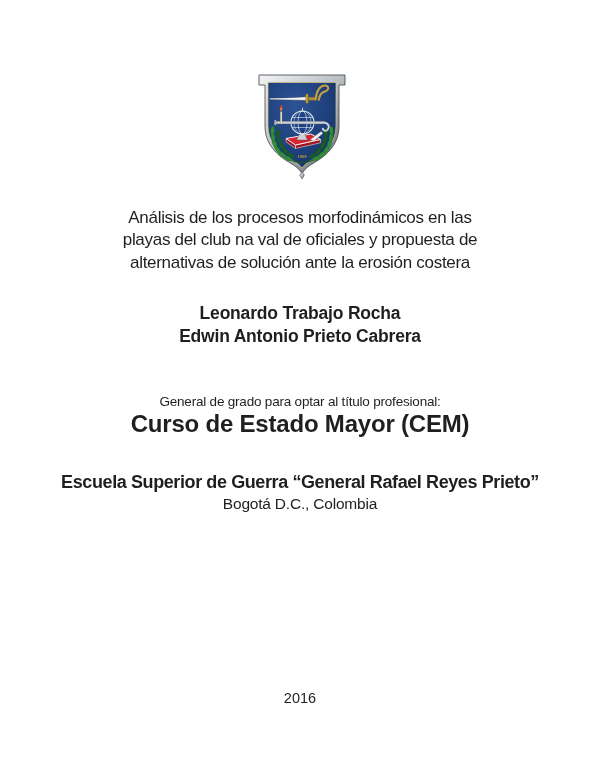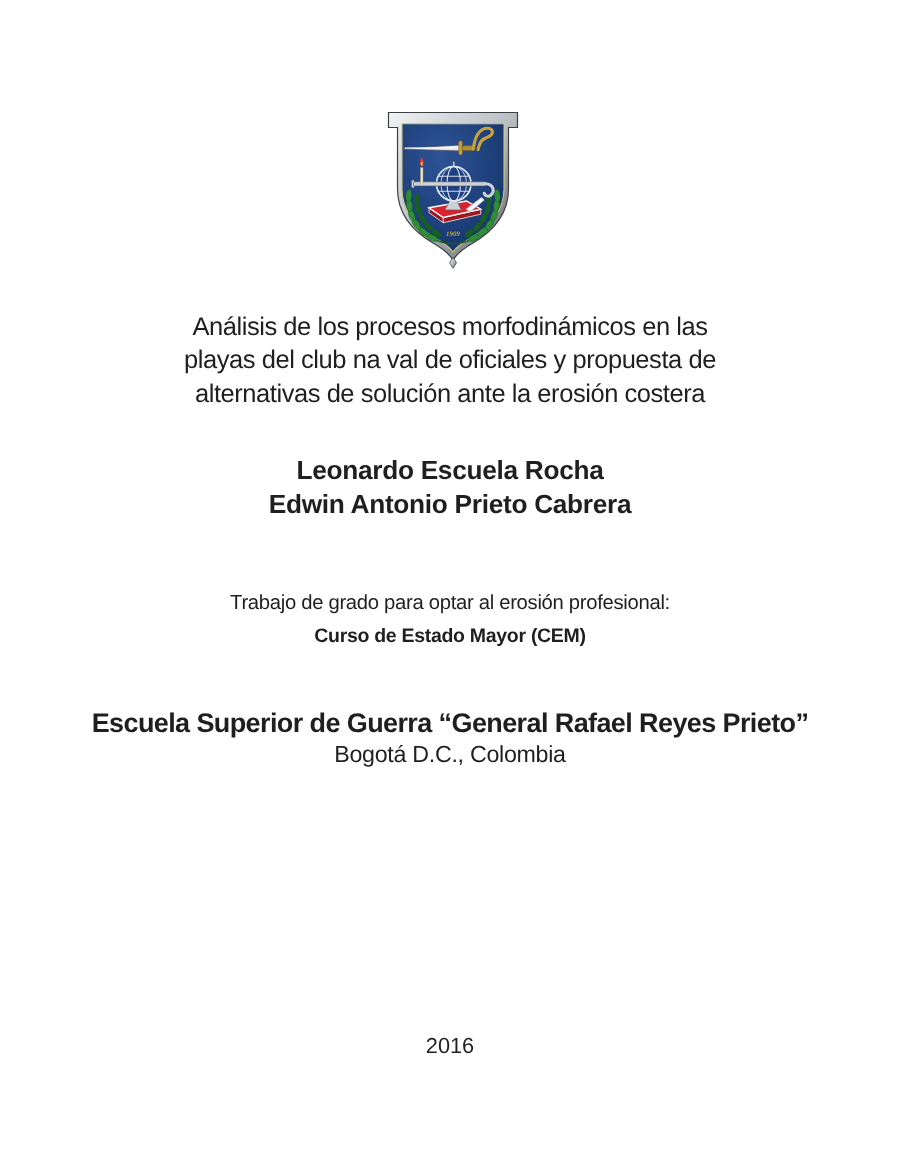--- a/index.html
+++ b/index.html
@@ -16,21 +16,21 @@
     background:var(--page-bg);color:var(--text-color);
     font-family:"Liberation Sans",sans-serif;
   }
   .crest{position:absolute;top:71px;left:255px;width:94px;height:108px;}
   .txt{position:absolute;left:0;right:0;text-align:center;}
   .title{top:207px;font-size:17px;line-height:22.4px;letter-spacing:-0.3px;}
   .title div{white-space:nowrap;}
   .authors{top:302px;font-size:17.5px;line-height:23.3px;font-weight:bold;letter-spacing:-0.2px;}
   .authors div{white-space:nowrap;}
   .degree-intro{top:393px;font-size:13.5px;line-height:18px;letter-spacing:-0.2px;}
-  .degree-program{top:412px;font-size:13px;line-height:23px;font-weight:bold;letter-spacing:-0.2px;}
+  .degree-program{top:412px;font-size:24px;line-height:23px;font-weight:bold;letter-spacing:-0.2px;}
   .inst-name{top:472px;font-size:18px;line-height:21px;font-weight:bold;letter-spacing:-0.4px;white-space:nowrap;}
   .inst-loc{top:493px;font-size:15.5px;line-height:21px;letter-spacing:-0.2px;text-align:center;}
   .year{top:688px;font-size:14.5px;line-height:20px;}
 </style>
 </head>
 <body>
 
 <div class="page">
 
   <div class="crest">
@@ -127,25 +127,25 @@
     </svg>
   </div>
 
   <div class="txt title">
     <div>Análisis de los procesos morfodinámicos en las</div>
     <div>playas del club na val de oficiales y propuesta de</div>
     <div>alternativas de solución ante la erosión costera</div>
   </div>
 
   <div class="txt authors">
-    <div>Leonardo Escuela Rocha</div>
+    <div>Leonardo Trabajo Rocha</div>
     <div>Edwin Antonio Prieto Cabrera</div>
   </div>
 
-  <div class="txt degree-intro">Trabajo de grado para optar al erosión profesional:</div>
+  <div class="txt degree-intro">General de grado para optar al título profesional:</div>
   <div class="txt degree-program">Curso de Estado Mayor (CEM)</div>
 
   <div class="txt inst-name">Escuela Superior de Guerra “General Rafael Reyes Prieto”</div>
   <div class="txt inst-loc">Bogotá D.C., Colombia</div>
 
   <div class="txt year">2016</div>
 
 </div>
 
 </body></html>

